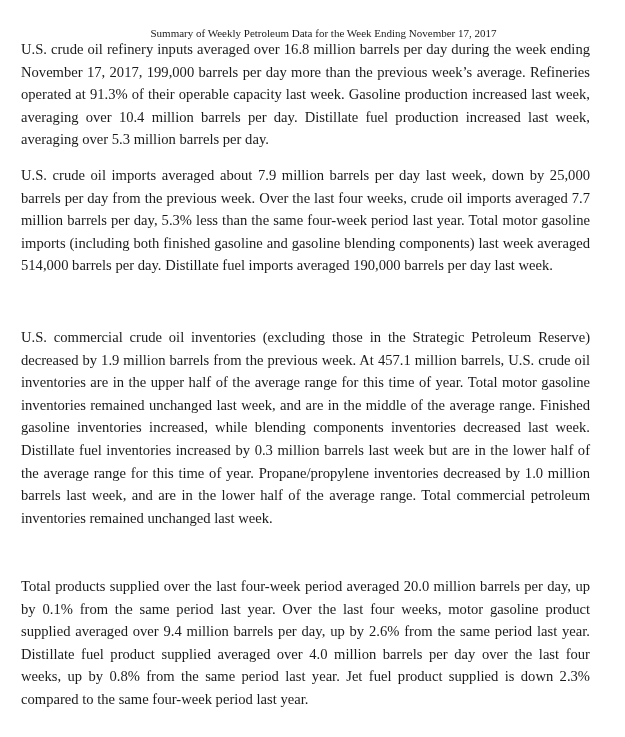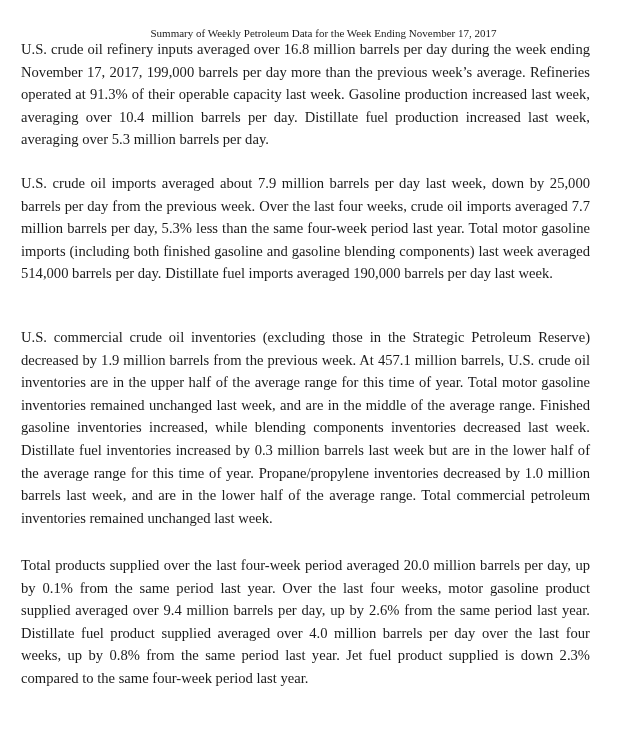--- a/index.html
+++ b/index.html
@@ -33,23 +33,23 @@
     .para {
       position: absolute;
       left: 21px;
       width: 569px;
       margin: 0;
       font-size: 14.6px;
       line-height: 22.6px;
       text-align: justify;
     }
     .p1 { top: 38px; }
-    .p2 { top: 172px; }
+    .p2 { top: 164px; }
     .p3 { top: 326px; }
-    .p4 { top: 554px; }
+    .p4 { top: 575px; }
   </style>
 </head>
 <body>
 
 <div class="page">
   <h1 class="title">Summary of Weekly Petroleum Data for the Week Ending November 17, 2017</h1>
   <p class="para p1">U.S. crude oil refinery inputs averaged over 16.8 million barrels per day during the week ending November 17, 2017, 199,000 barrels per day more than the previous week’s average. Refineries operated at 91.3% of their operable capacity last week. Gasoline production increased last week, averaging over 10.4 million barrels per day. Distillate fuel production increased last week, averaging over 5.3 million barrels per day.</p>
   <p class="para p2">U.S. crude oil imports averaged about 7.9 million barrels per day last week, down by 25,000 barrels per day from the previous week. Over the last four weeks, crude oil imports averaged 7.7 million barrels per day, 5.3% less than the same four-week period last year. Total motor gasoline imports (including both finished gasoline and gasoline blending components) last week averaged 514,000 barrels per day. Distillate fuel imports averaged 190,000 barrels per day last week.</p>
   <p class="para p3">U.S. commercial crude oil inventories (excluding those in the Strategic Petroleum Reserve) decreased by 1.9 million barrels from the previous week. At 457.1 million barrels, U.S. crude oil inventories are in the upper half of the average range for this time of year. Total motor gasoline inventories remained unchanged last week, and are in the middle of the average range. Finished gasoline inventories increased, while blending components inventories decreased last week. Distillate fuel inventories increased by 0.3 million barrels last week but are in the lower half of the average range for this time of year. Propane/propylene inventories decreased by 1.0 million barrels last week, and are in the lower half of the average range. Total commercial petroleum inventories remained unchanged last week.</p>
   <p class="para p4">Total products supplied over the last four-week period averaged 20.0 million barrels per day, up by 0.1% from the same period last year. Over the last four weeks, motor gasoline product supplied averaged over 9.4 million barrels per day, up by 2.6% from the same period last year. Distillate fuel product supplied averaged over 4.0 million barrels per day over the last four weeks, up by 0.8% from the same period last year. Jet fuel product supplied is down 2.3% compared to the same four-week period last year.</p>

